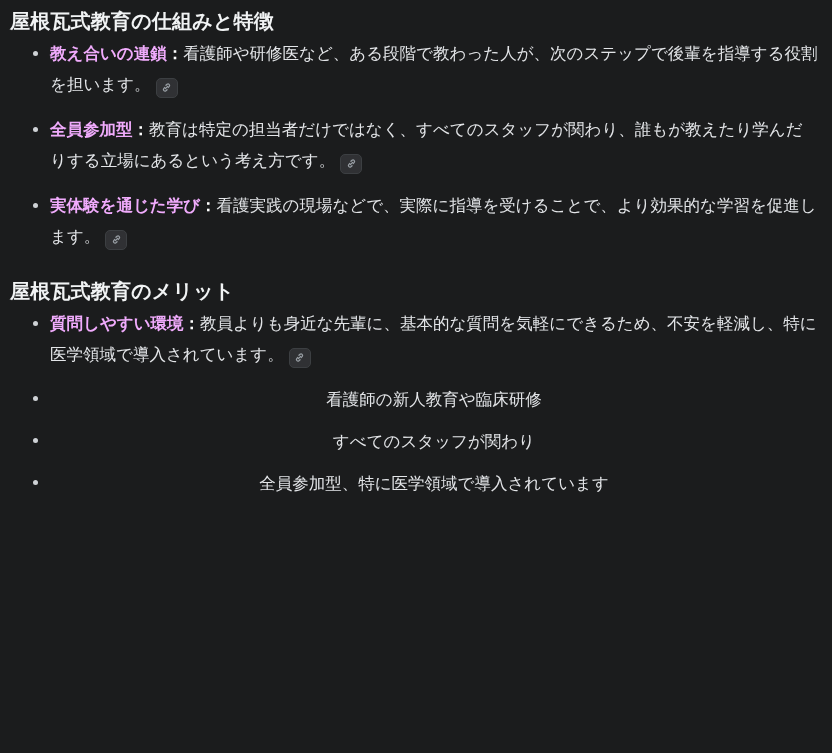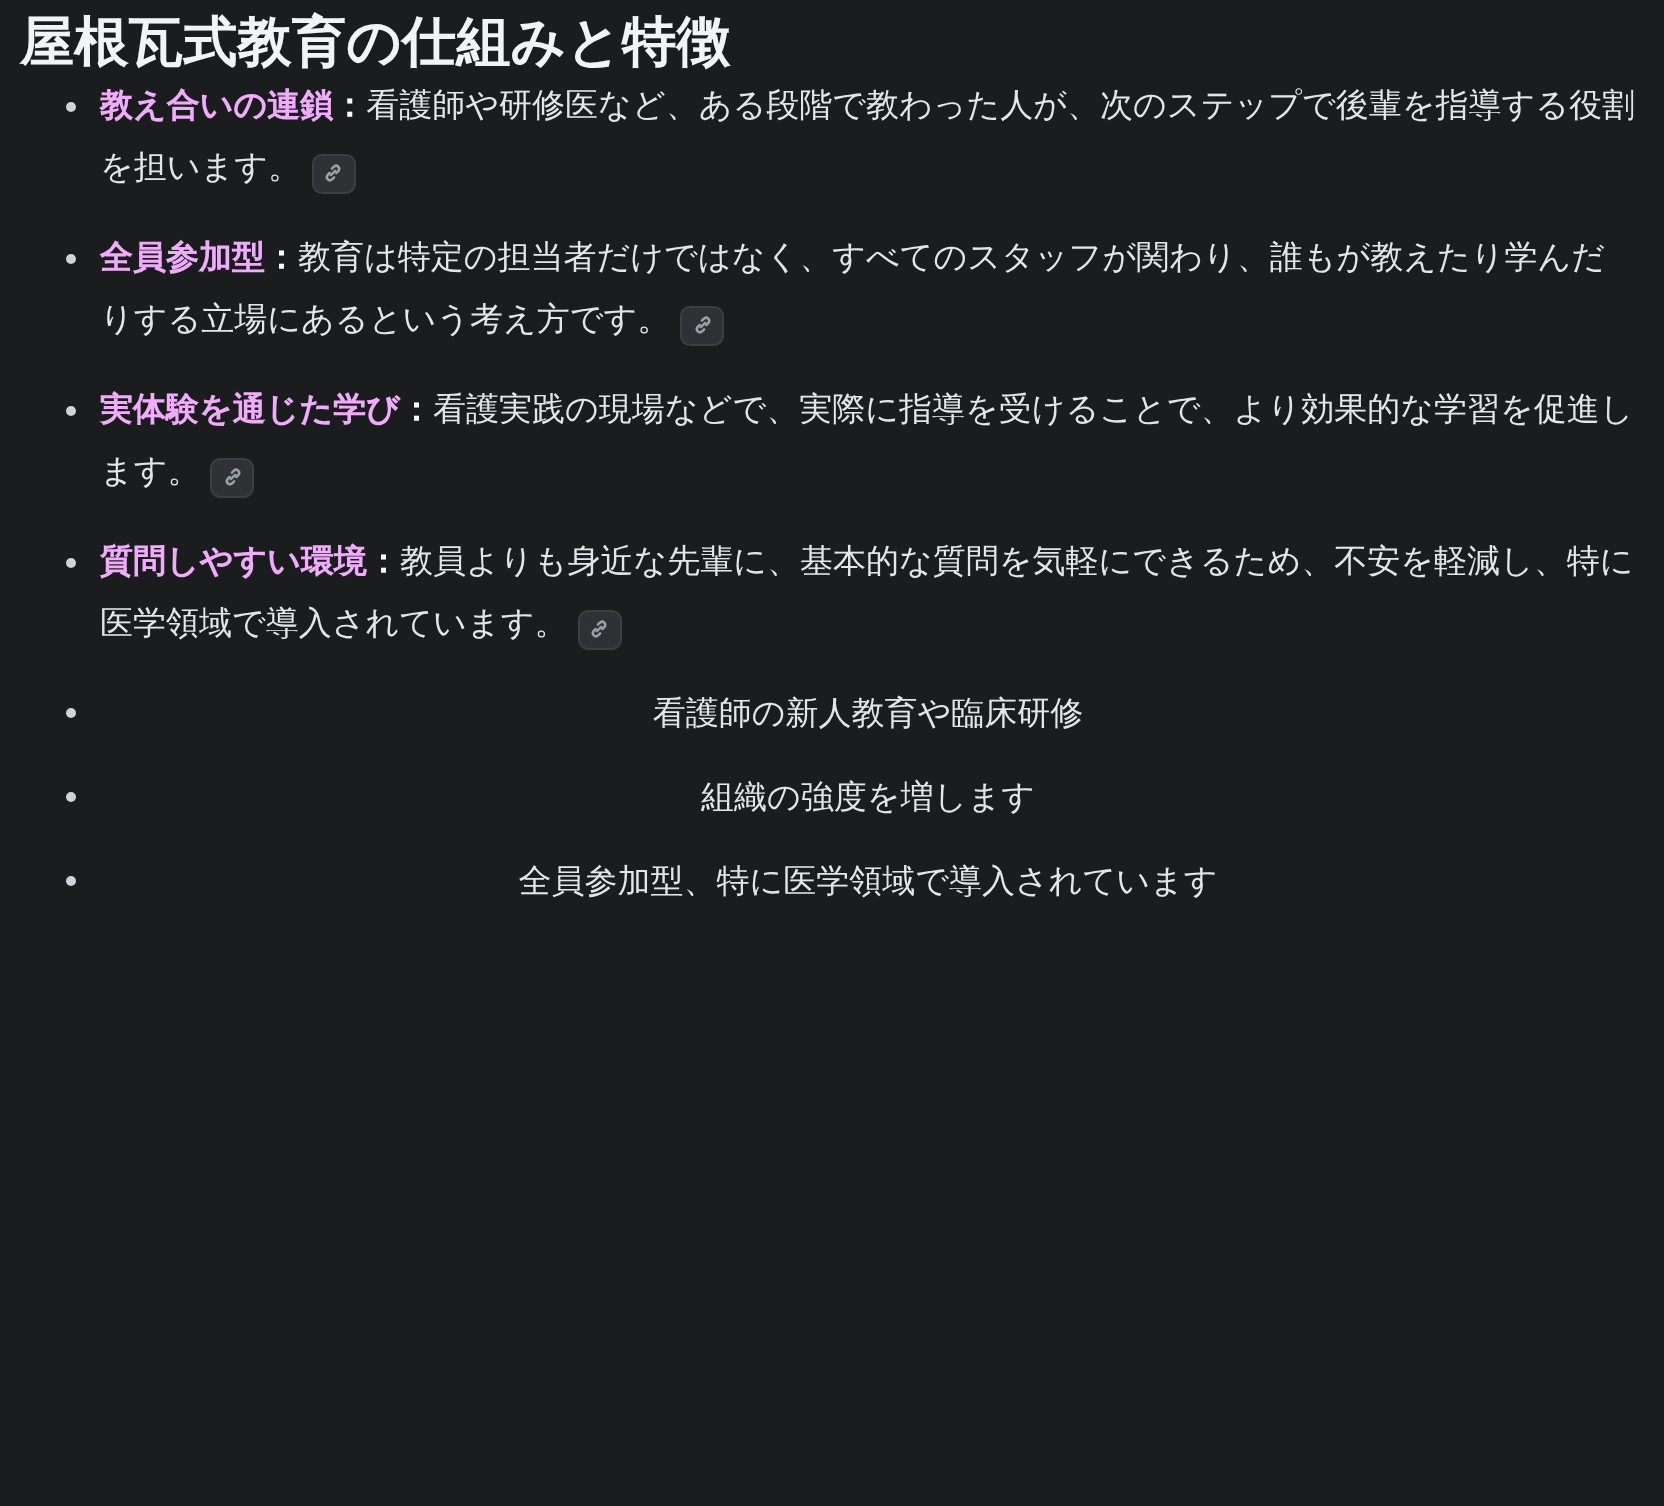--- a/index.html
+++ b/index.html
@@ -14,21 +14,21 @@
     font-family: "Liberation Sans", "DejaVu Sans", sans-serif;
     color: #e8eaed;
     -webkit-font-smoothing: antialiased;
   }
   .page {
     padding: 0 14px 0 10px;
     box-sizing: border-box;
     width: 832px;
   }
   h2.section-heading {
-    font-size: 27px;
+    font-size: 20px;
     line-height: 30px;
     font-weight: 700;
     margin: 0;
     padding: 6px 0 2px 0;
     color: #f1f3f4;
     letter-spacing: 0.2px;
   }
   h2.section-heading.tight {
     padding-top: 10px;
   }
@@ -155,34 +155,35 @@
               <path d="M5.6 8.4 L8.4 5.6"></path>
               <path d="M6.3 4.2 L7.7 2.8 a2 2 0 0 1 2.8 2.8 L9.1 7"></path>
               <path d="M7.7 9.8 L6.3 11.2 a2 2 0 0 1 -2.8 -2.8 L4.9 7"></path>
             </svg>
           </span>
       </li>
     </ul>
   </div>
 
   <div class="group">
+    <h2 class="section-heading tight">屋根瓦式教育のメリット</h2>
     <ul class="bullet-list">
       <li>
         <span class="term">質問しやすい環境</span><span class="sep">：</span><span class="body-text">教員よりも身近な先輩に、基本的な質問を気軽にできるため、不安を軽減し、特に医学領域で導入されています。</span><span class="link-chip">
             <svg viewBox="0 0 14 14">
               <path d="M5.6 8.4 L8.4 5.6"></path>
               <path d="M6.3 4.2 L7.7 2.8 a2 2 0 0 1 2.8 2.8 L9.1 7"></path>
               <path d="M7.7 9.8 L6.3 11.2 a2 2 0 0 1 -2.8 -2.8 L4.9 7"></path>
             </svg>
           </span>
       </li>
     </ul>
   </div>
 
   <div class="group">
     <ul class="plain-list">
       <li><span class="body-text">看護師の新人教育や臨床研修</span></li>
-      <li><span class="body-text">組織の強度を増します</span></li>
+      <li><span class="body-text">すべてのスタッフが関わり</span></li>
       <li><span class="body-text">全員参加型、特に医学領域で導入されています</span></li>
     </ul>
   </div>
 
 </div>
 
 </body></html>

